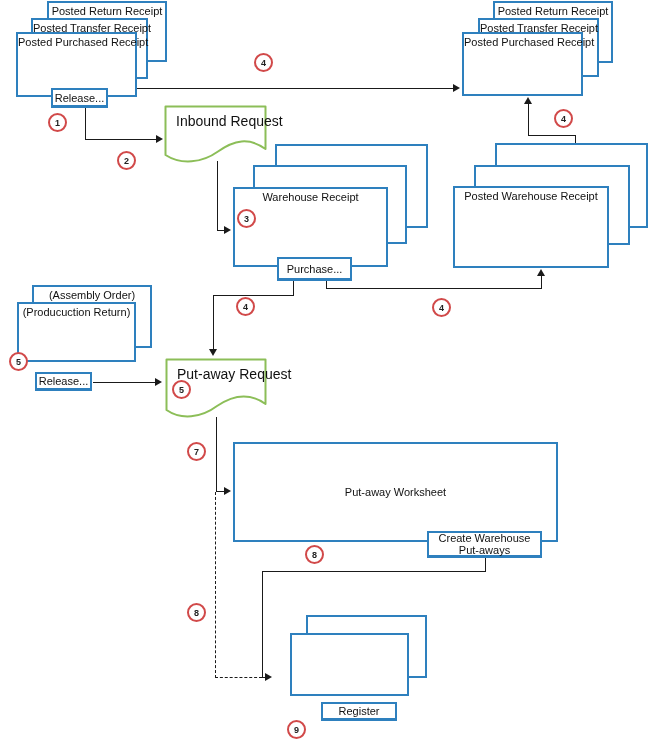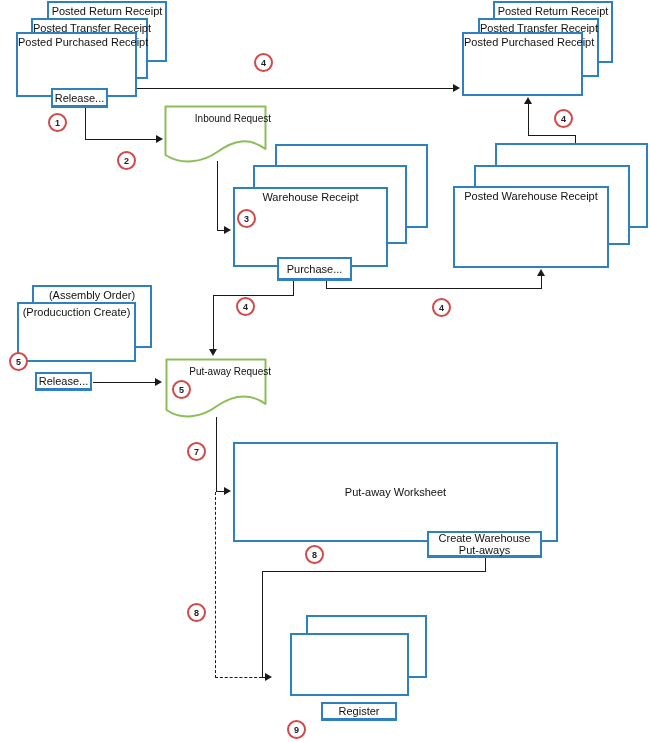--- a/index.html
+++ b/index.html
@@ -23,22 +23,22 @@
   }
   .btn{
     position:absolute;background:#fff;border:2px solid var(--box_border);
     border-bottom-width:3px;box-sizing:border-box;display:flex;align-items:center;
     justify-content:center;font-size:11px;color:#111;text-align:right;line-height:12px;
     z-index:5;flex-direction:column;
   }
   .doc{position:absolute;z-index:4;}
   .doc svg{display:block;}
   .doc .ttl{
-    position:absolute;left:4px;top:8px;width:100%;text-align:right;
-    font-size:10px;color:#111;white-space:nowrap;
+    position:absolute;left:12px;top:8px;width:100%;text-align:right;
+    font-size:14px;color:#111;white-space:nowrap;
   }
   .badge{
     position:absolute;width:19px;height:19px;border-radius:50%;
     border:2px solid var(--badge_border);background:#fff;box-sizing:border-box;
     display:flex;align-items:center;justify-content:center;
     font-size:9px;font-weight:bold;color:#222;z-index:6;
   }
   .hl{position:absolute;height:1px;background:var(--line);z-index:1;}
   .vl{position:absolute;width:1px;background:var(--line);z-index:1;}
   .dhl{position:absolute;height:0;border-top:1px dashed var(--line);z-index:1;}
@@ -139,21 +139,21 @@
   <div class="box z2" style="left:495px;top:143px;width:153px;height:85px"></div>
   <div class="box z3" style="left:474px;top:165px;width:156px;height:80px"></div>
   <div class="box z4" style="left:453px;top:186px;width:156px;height:82px">
     <span class="ttl">Posted Warehouse Receipt</span>
   </div>
 
   <div class="box z2" style="left:32px;top:285px;width:120px;height:63px">
     <span class="ttl">(Assembly Order)</span>
   </div>
   <div class="box z3" style="left:17px;top:302px;width:119px;height:60px">
-    <span class="ttl">(Producuction Create)</span>
+    <span class="ttl">(Producuction Return)</span>
   </div>
   <div class="btn" style="left:35px;top:372px;width:57px;height:19px">
     <span>Release...</span>
   </div>
 
   <div class="doc" style="left:165px;top:358px;width:102px;height:64px">
     <svg width="102" height="64" viewBox="0 0 102 64">
       <path d="M1.5,1.5 L100.5,1.5 L100.5,46 C84,34 68,37 52,48 C36,60 16,62 1.5,52 Z" fill="#ffffff" stroke="#8CBE58" stroke-width="2" stroke-linejoin="round"></path>
     </svg>
     <span class="ttl">Put-away Request</span>

